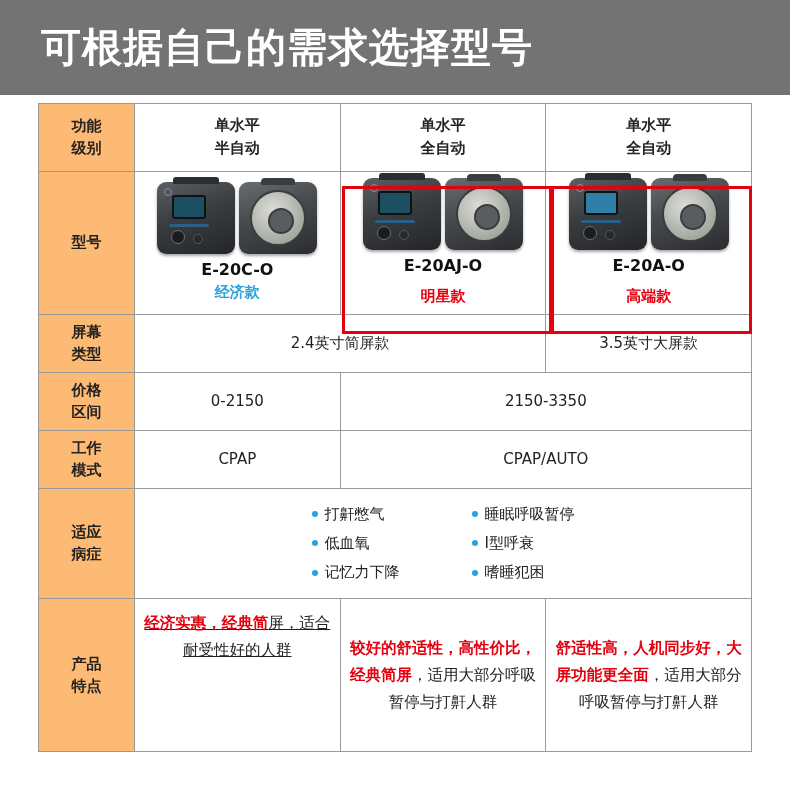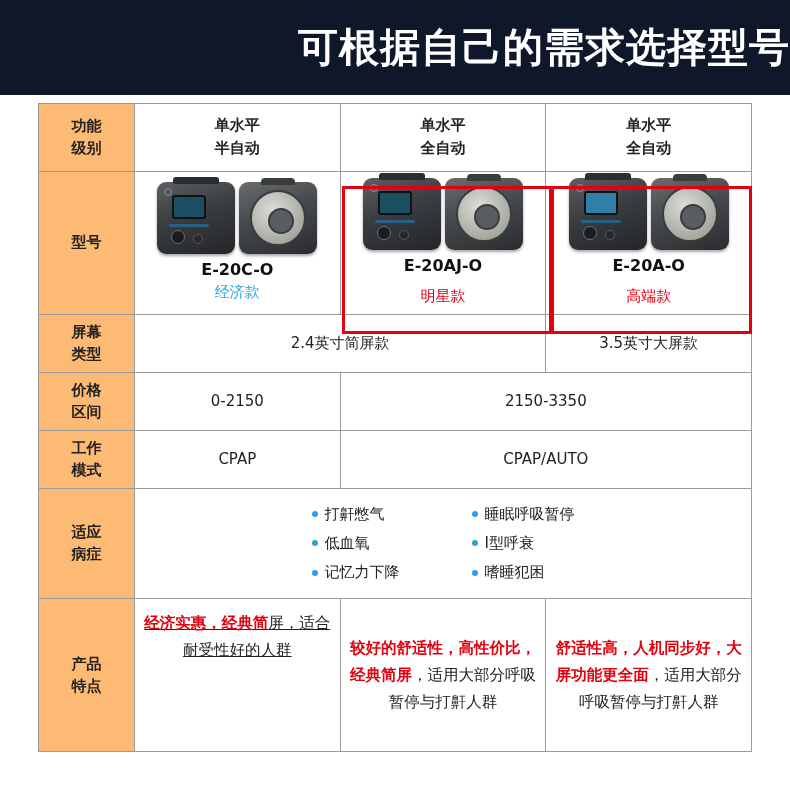--- a/index.html
+++ b/index.html
@@ -13,24 +13,25 @@
   }
   .page {
     position: relative;
     width: 790px;
     height: 811px;
     overflow: hidden;
   }
   .header {
     width: 790px;
     height: 95px;
-    background: #0f172a;
+    background: #737373;
     display: flex;
     align-items: center;
-    justify-content: flex-end;
+    justify-content: flex-start;
+    padding-left: 41px;
   }
   .header-title {
     color: #ffffff;
     font-size: 40px;
     font-weight: bold;
     letter-spacing: 1px;
     font-family: "DejaVu Sans", "Liberation Sans", sans-serif;
   }
   .table-wrap {
     padding: 8px 38px 8px 38px;
@@ -155,21 +156,21 @@
     border-radius: 4px 4px 0 0;
   }
   .model-name {
     font-size: 16px;
     font-weight: bold;
     color: #111;
     margin-top: 2px;
   }
   .model-tag {
     font-size: 15px;
-    font-weight: normal;
+    font-weight: bold;
     margin-top: 4px;
   }
   .tag-blue { color: #29a3dd; }
   .tag-red { color: #e3000f; margin-top: 12px; }
 
   .red-outline {
     position: absolute;
     border: 3px solid #e3000f;
     pointer-events: none;
   }

